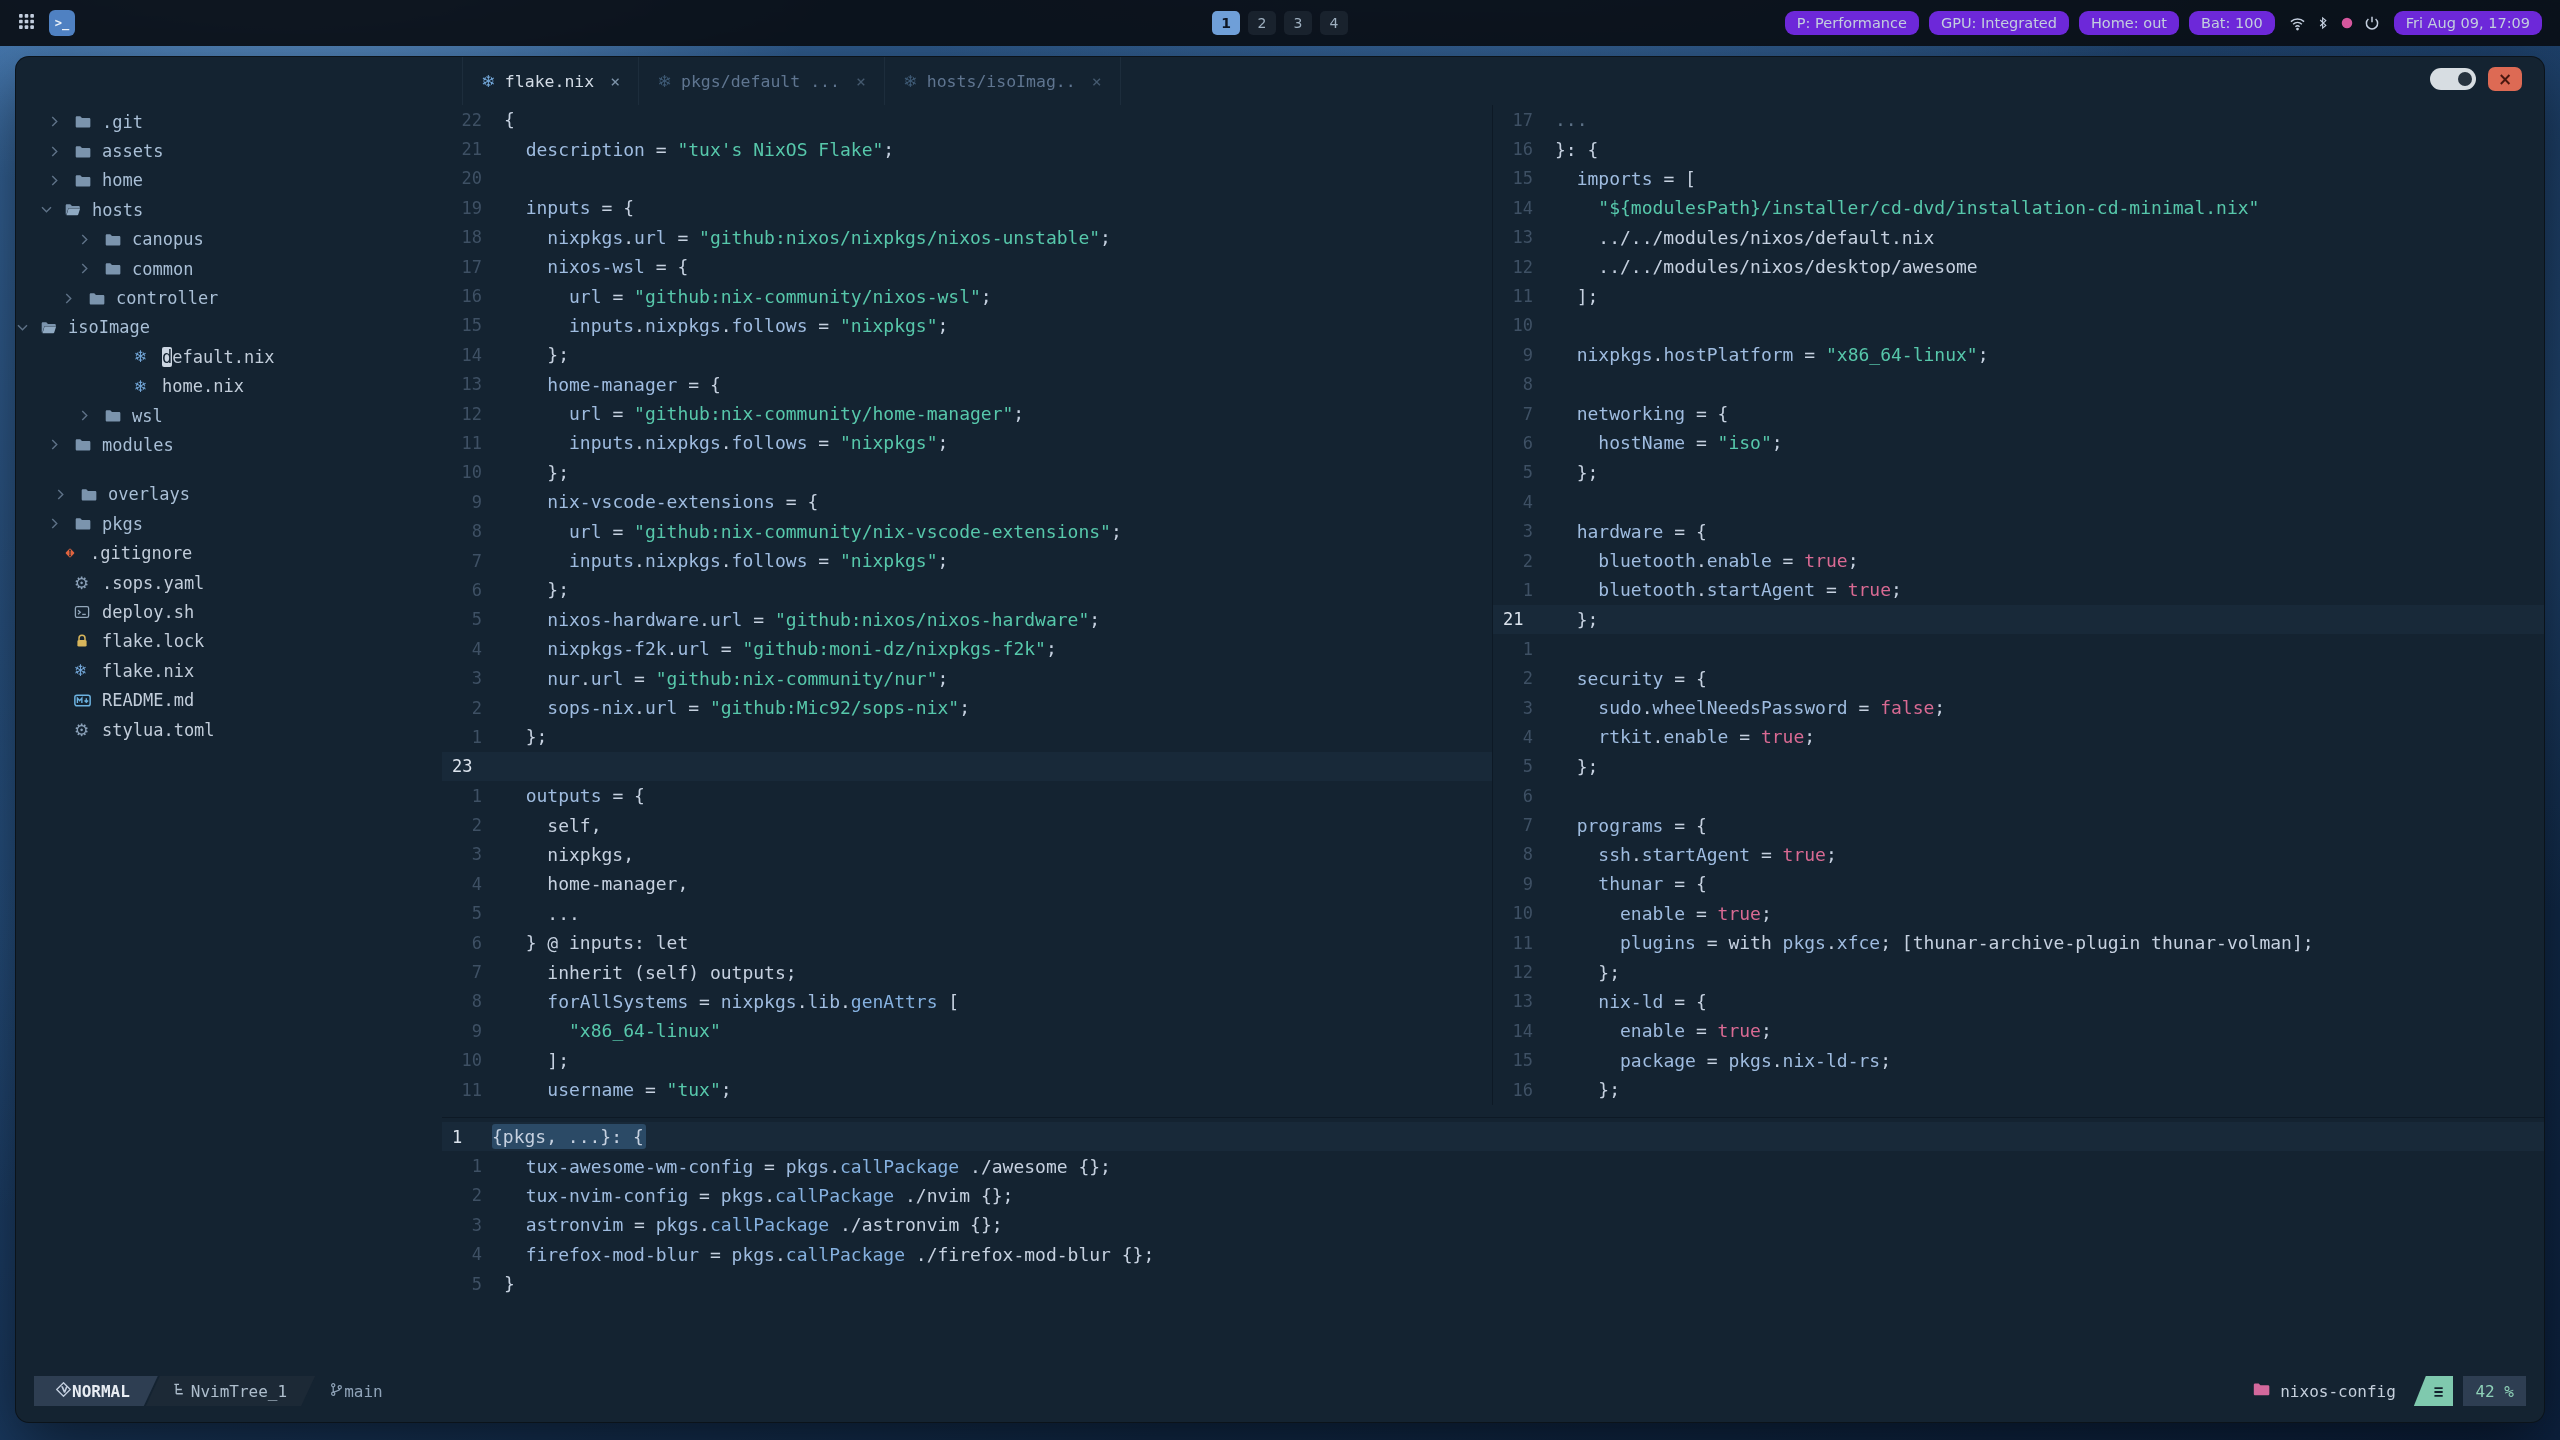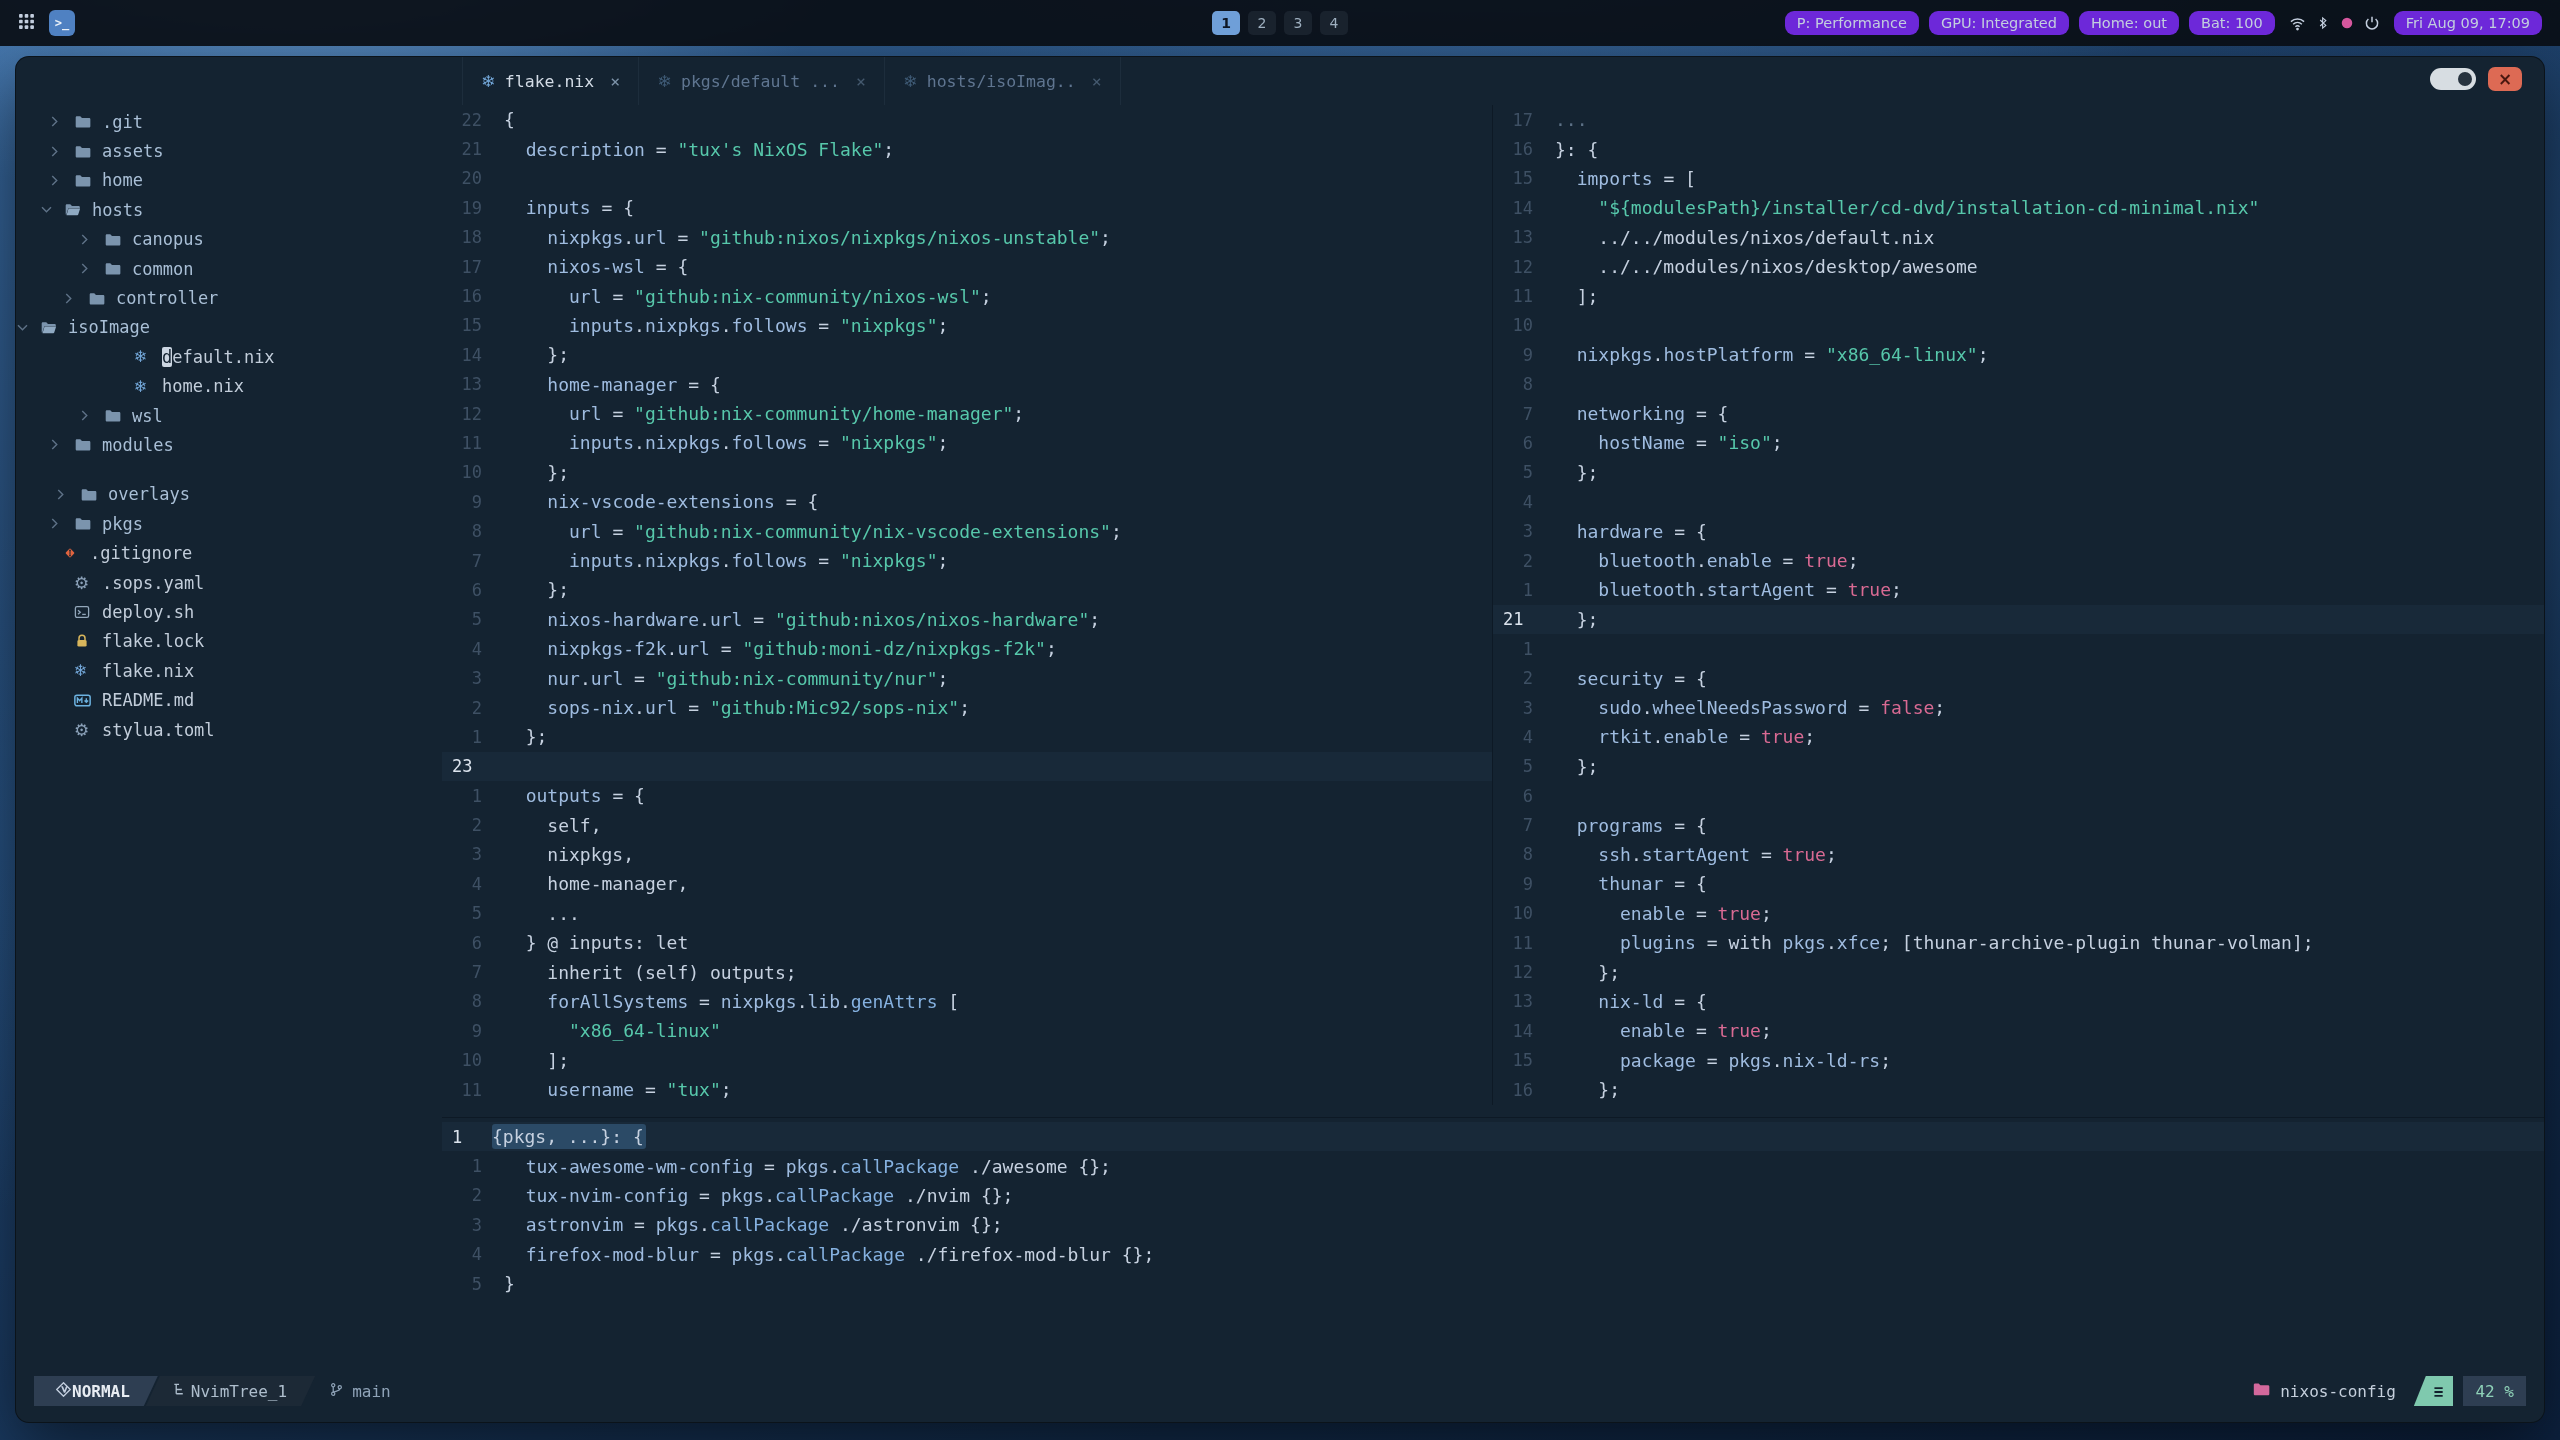--- a/index.html
+++ b/index.html
@@ -77,21 +77,21 @@
   .tk-t{color:#c6d1e0}.tk-i{color:#9fbce0}.tk-s{color:#57c8ab}.tk-b{color:#d96a93}
   .tk-f{color:#85b1e0}.tk-dim{color:#5d7186}
   
   .statusline{height:38px;flex:none;display:flex;align-items:center;padding:0 18px;
     font-family:"DejaVu Sans Mono",monospace;font-size:16px;color:#8fa3b8}
   .sl-left{display:flex;align-items:center;height:30px}
   .sl-mode{background:#2e3e52;color:#e8edf3;font-weight:bold;display:flex;align-items:center;gap:1px;
     height:100%;padding:0 28px 0 22px;clip-path:polygon(0 0,100% 0,calc(100% - 14px) 100%,0 100%)}
   .sl-buf{background:#1c2936;color:#aebecd;display:flex;align-items:center;gap:4px;height:100%;
     margin-left:-12px;padding:0 28px 0 26px;clip-path:polygon(14px 0,100% 0,calc(100% - 14px) 100%,0 100%)}
-  .sl-branch{display:flex;align-items:flex-end;gap:8px;margin-left:14px}
+  .sl-branch{display:flex;align-items:flex-end;margin-left:14px}
   .sl-right{margin-left:auto;display:flex;align-items:center;gap:10px;height:30px}
   .sl-repo{color:#c5cfdc}
   .sl-lines-chip{background:#7fc9ae;color:#12202c;height:100%;display:flex;align-items:center;
     padding:0 10px 0 20px;clip-path:polygon(12px 0,100% 0,100% 100%,0 100%);font-weight:bold;margin-left:8px}
   .sl-pct{color:#8fd2b8;background:#2e3e52;height:100%;display:flex;align-items:center;padding:0 12px}
 </style>
 </head>
 <body>
 
 <div class="topbar">

